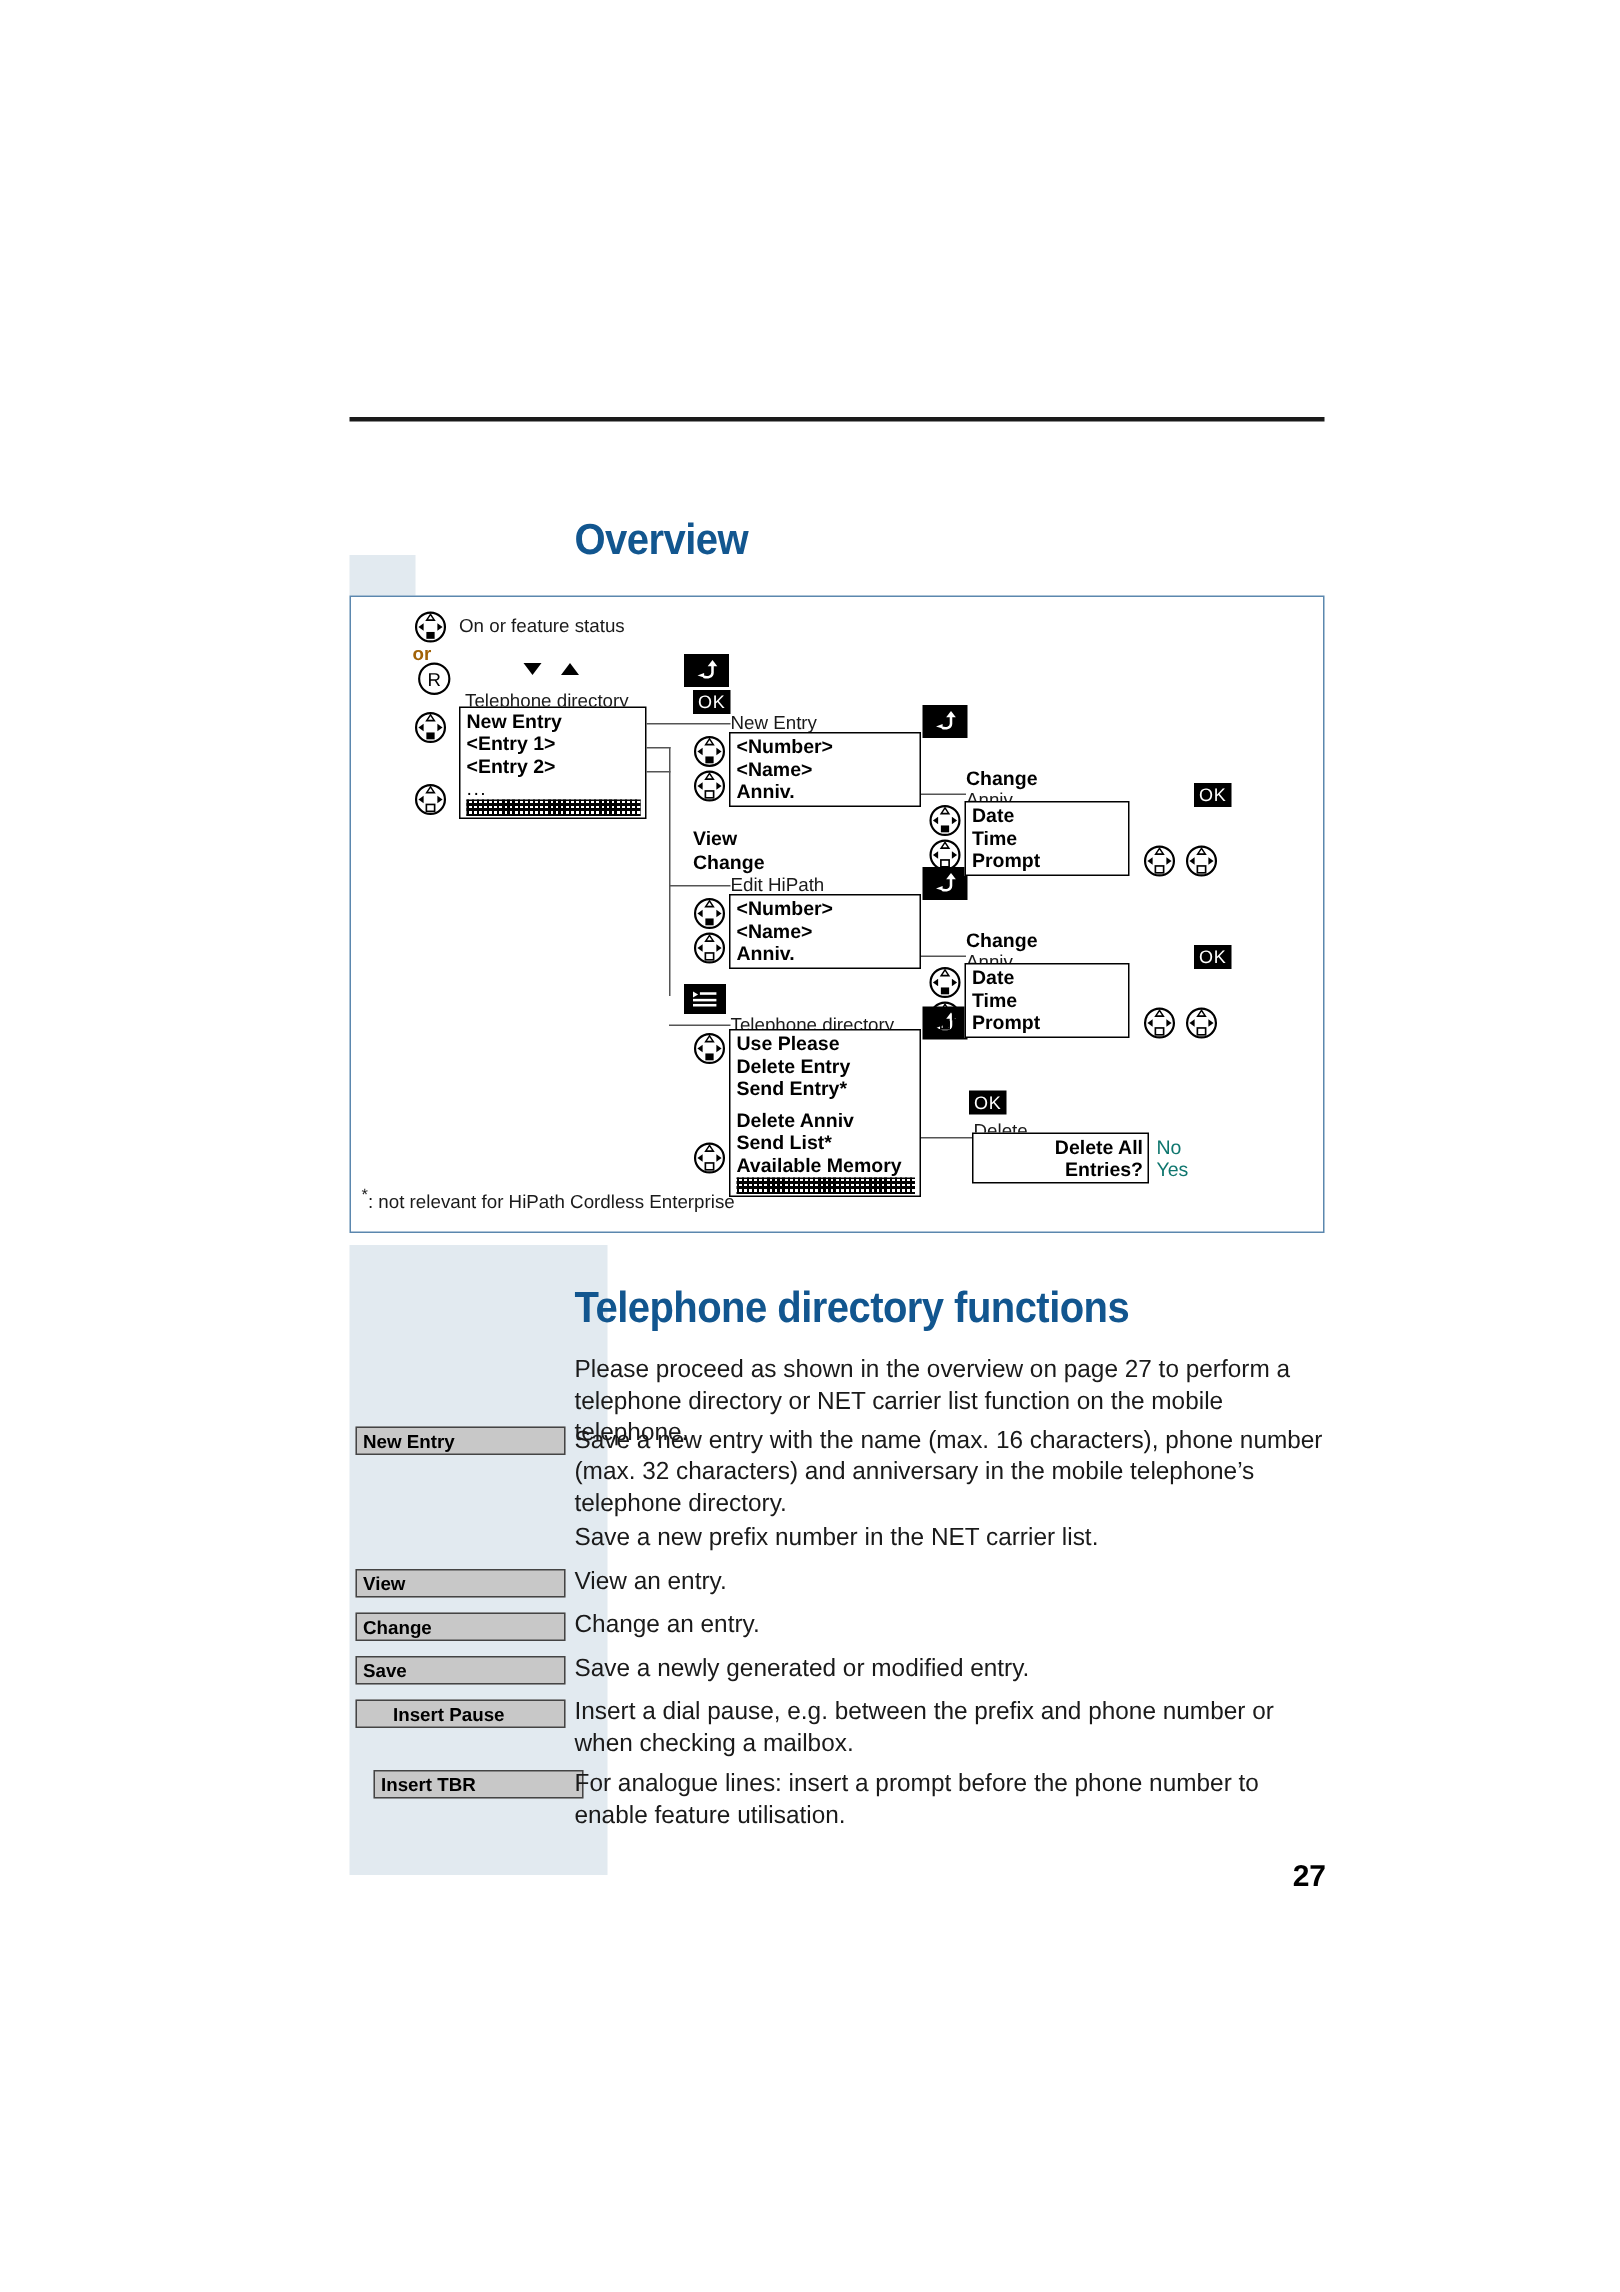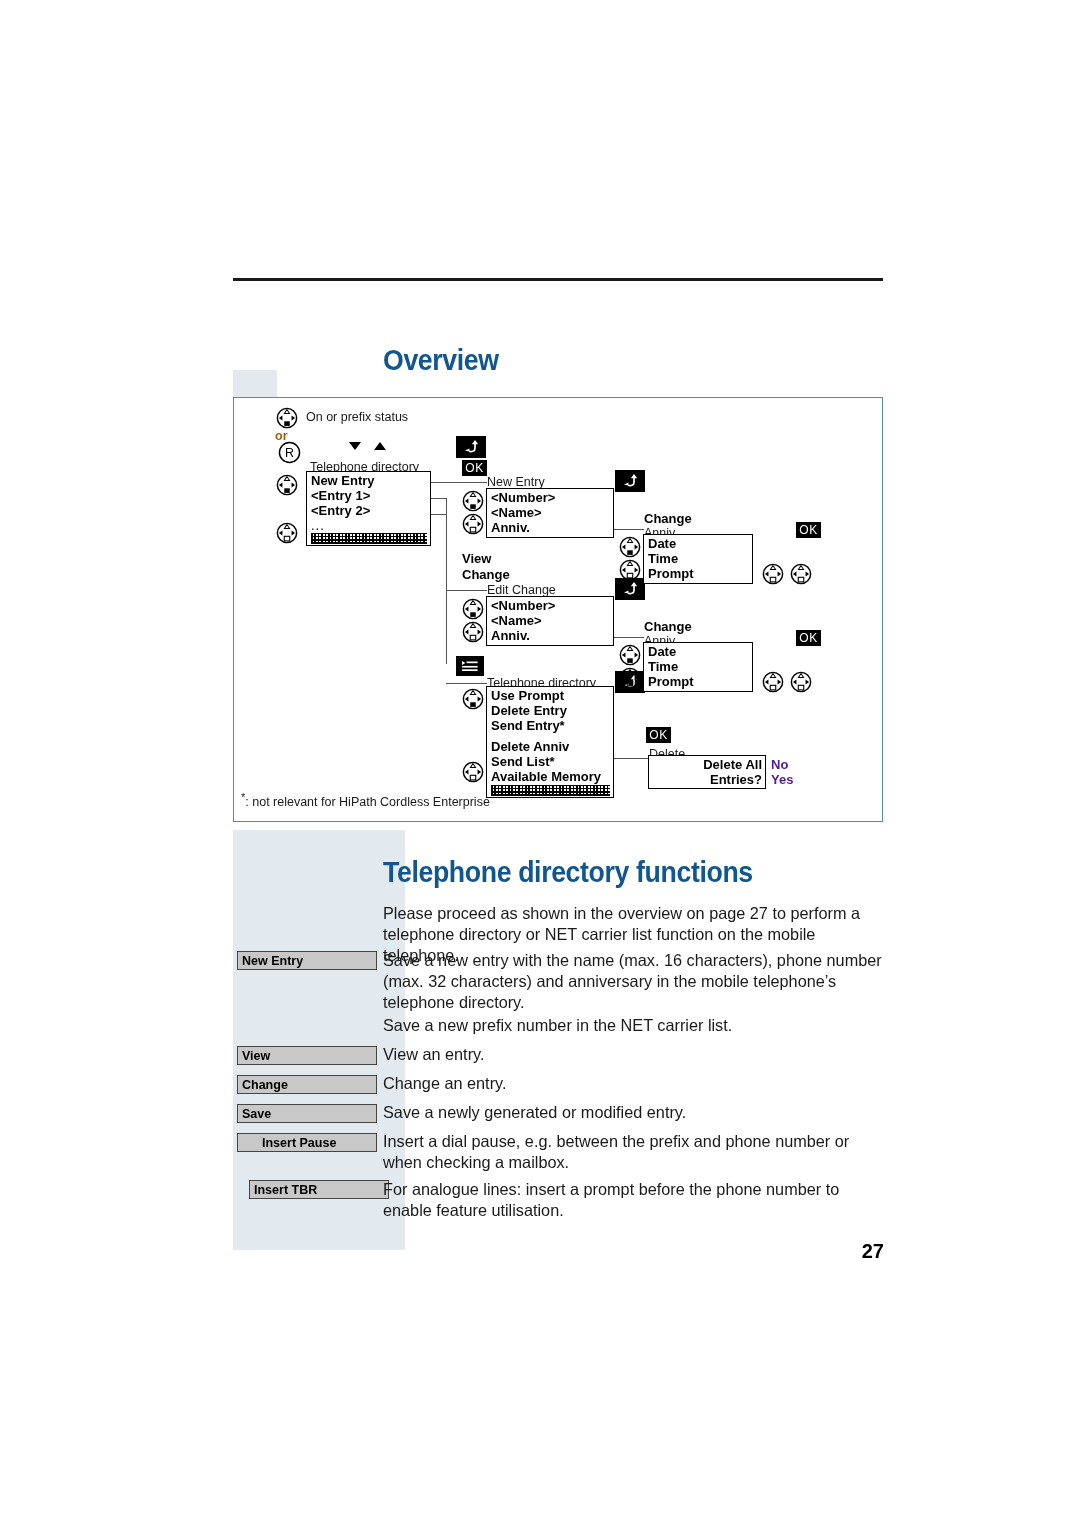--- a/index.html
+++ b/index.html
@@ -111,21 +111,21 @@
   .footnote{
     position:absolute;left:7px;top:393px;
     font-size:12.5px;color:#1a1a1a;
     font-family:"Liberation Sans", sans-serif;
     text-align:center;
   }
   .footnote sup{font-size:11px;}
 
   
   .yn{
-    position:absolute;font-size:13px;font-weight:bold;color:#4c1d95;
+    position:absolute;font-size:13px;font-weight:normal;color:#0f766e;
     line-height:15.2px;font-family:"Liberation Sans", sans-serif;
   }
 
   
   .btext{
     position:absolute;
     font-size:16.5px;line-height:21px;color:#1a1a1a;
     font-family:"Liberation Sans", sans-serif;
     width:510px;
     transform:scaleX(0.985);transform-origin:left top;
@@ -158,21 +158,21 @@
 
   <div class="diagram">
 
     <svg class="navkey d" style="left:42px;top:9px;" viewBox="0 0 24 24">
       <circle cx="12" cy="12" r="10.5" fill="none" stroke="#000" stroke-width="1.6"></circle>
       <polygon points="12,2.8 9.2,7 14.8,7" fill="none" stroke="#000" stroke-width="1.1"></polygon>
       <polygon points="3.2,12 7,9.3 7,14.7" fill="#000"></polygon>
       <polygon points="20.8,12 17,9.3 17,14.7" fill="#000"></polygon>
       <rect x="9" y="15.6" width="6" height="5" fill="#000"></rect>
     </svg>
-    <div class="lbl d" style="left:72px;top:12px;">On or prefix status</div>
+    <div class="lbl d" style="left:72px;top:12px;">On or feature status</div>
 
     <div class="orlbl" style="left:41px;top:31px;">or</div>
 
     <svg class="rkey d" style="left:44px;top:43px;" viewBox="0 0 24 24">
       <circle cx="12" cy="12" r="10.5" fill="none" stroke="#000" stroke-width="1.5"></circle>
       <text x="12" y="17" font-size="13" font-family="Liberation Sans, sans-serif" text-anchor="middle" fill="#000">R</text>
     </svg>
 
     <div class="tri tri-down d" style="left:115px;top:44px;"></div>
     <div class="tri tri-up d" style="left:140px;top:44px;"></div>
@@ -243,21 +243,21 @@
     </svg>
     <div class="lcd d" style="left:252px;top:90px;width:128px;">
       <div class="row">&lt;Number&gt;</div>
       <div class="row">&lt;Name&gt;</div>
       <div class="row">Anniv.</div>
     </div>
 
     <div class="lbl-b d" style="left:228px;top:153px;">View</div>
     <div class="lbl-b d" style="left:228px;top:169px;">Change</div>
 
-    <div class="lbl d" style="left:253px;top:185px;">Edit Change</div>
+    <div class="lbl d" style="left:253px;top:185px;">Edit HiPath</div>
     <div class="key key-back d" style="left:381px;top:180px;">
       <svg width="22" height="16" viewBox="0 0 22 16">
         <path d="M15 2.5 L15 9.5 C15 12.5 11.5 13 9 12.2" fill="none" stroke="#fff" stroke-width="1.7"></path>
         <polygon points="15,1 11.8,5.2 18.2,5.2" fill="#fff"></polygon>
         <path d="M9.4 12.6 L5 11.4 L9.4 9.6 Z" fill="#fff"></path>
       </svg>
     </div>
     <svg class="navkey d" style="left:228px;top:200px;" viewBox="0 0 24 24">
       <circle cx="12" cy="12" r="10.5" fill="none" stroke="#000" stroke-width="1.6"></circle>
       <polygon points="12,2.8 9.2,7 14.8,7" fill="none" stroke="#000" stroke-width="1.1"></polygon>
@@ -303,21 +303,21 @@
       <rect x="9" y="15.6" width="6" height="5" fill="#000"></rect>
     </svg>
     <svg class="navkey d" style="left:228px;top:363px;" viewBox="0 0 24 24">
       <circle cx="12" cy="12" r="10.5" fill="none" stroke="#000" stroke-width="1.6"></circle>
       <polygon points="12,2.8 9.2,7 14.8,7" fill="none" stroke="#000" stroke-width="1.1"></polygon>
       <polygon points="3.2,12 7,9.3 7,14.7" fill="#000"></polygon>
       <polygon points="20.8,12 17,9.3 17,14.7" fill="#000"></polygon>
       <rect x="9" y="15.6" width="6" height="5" fill="none" stroke="#000" stroke-width="1.2"></rect>
     </svg>
     <div class="lcd d" style="left:252px;top:288px;width:128px;">
-      <div class="row">Use Prompt</div>
+      <div class="row">Use Please</div>
       <div class="row">Delete Entry</div>
       <div class="row">Send Entry*</div>
       <div class="spacer"></div>
       <div class="row">Delete Anniv</div>
       <div class="row">Send List*</div>
       <div class="row">Available Memory</div>
       <div class="row hatch"></div>
     </div>
 
     <div class="hline d" style="left:380px;top:131px;width:30px;"></div>

